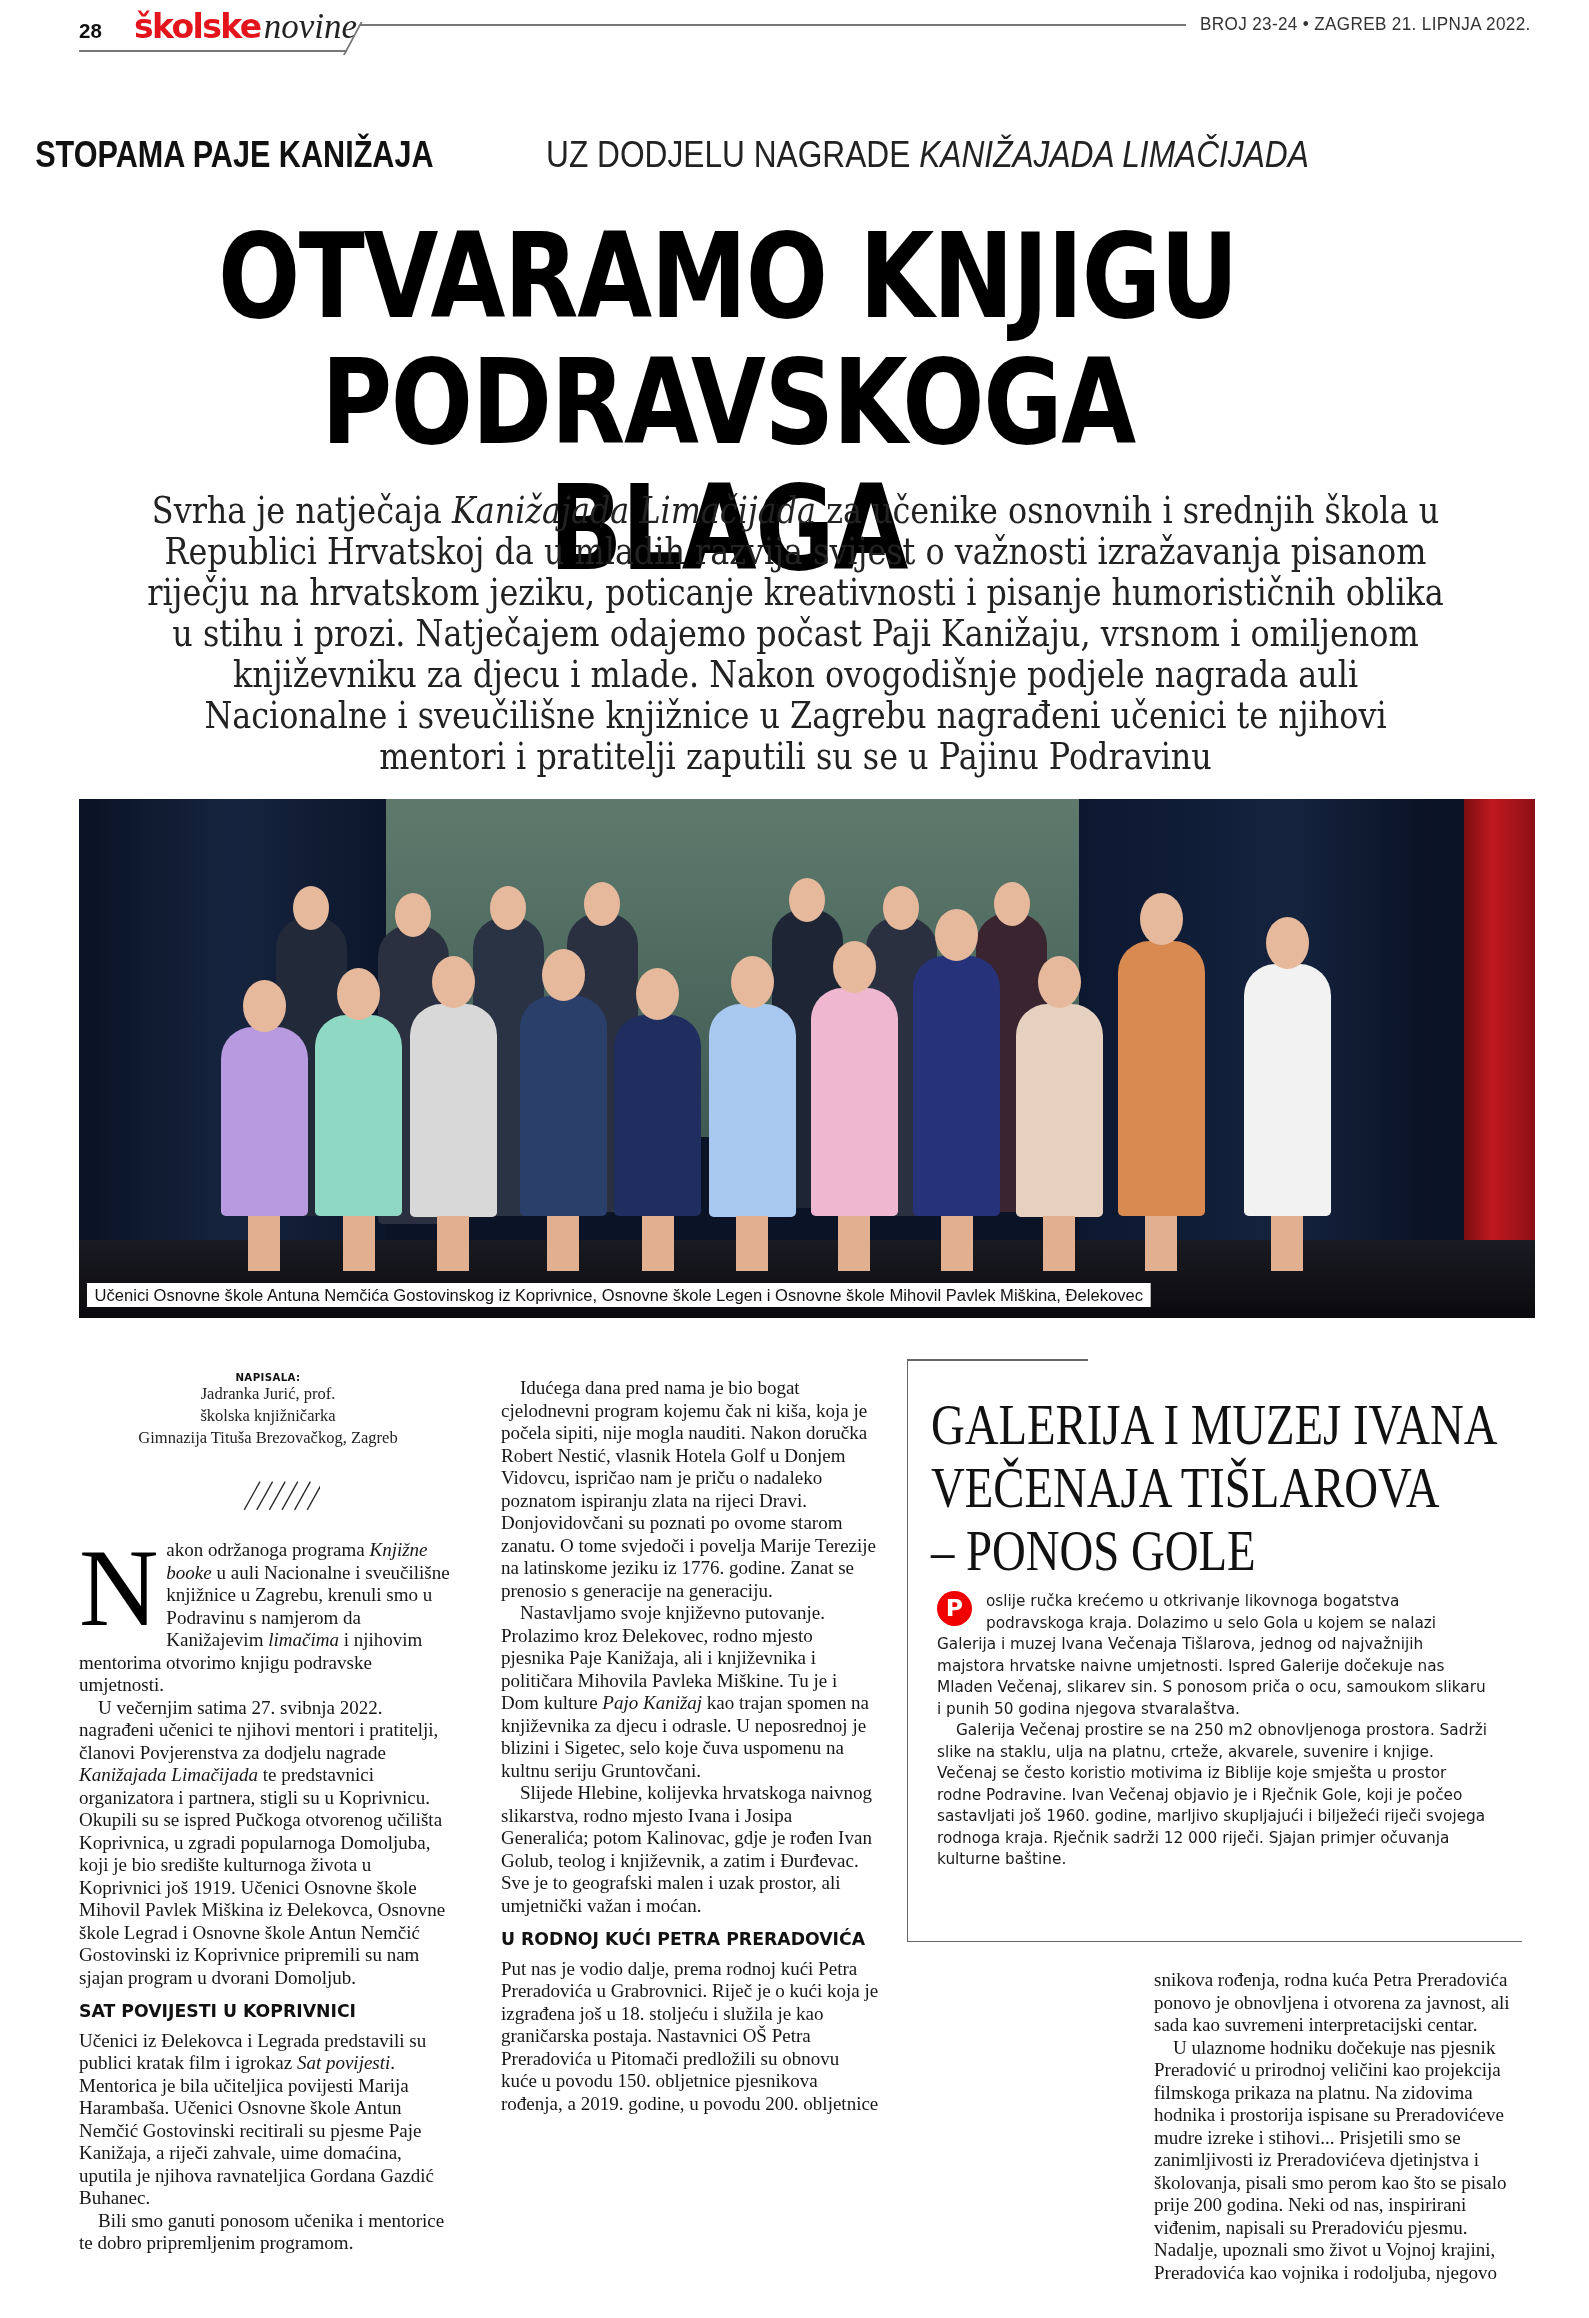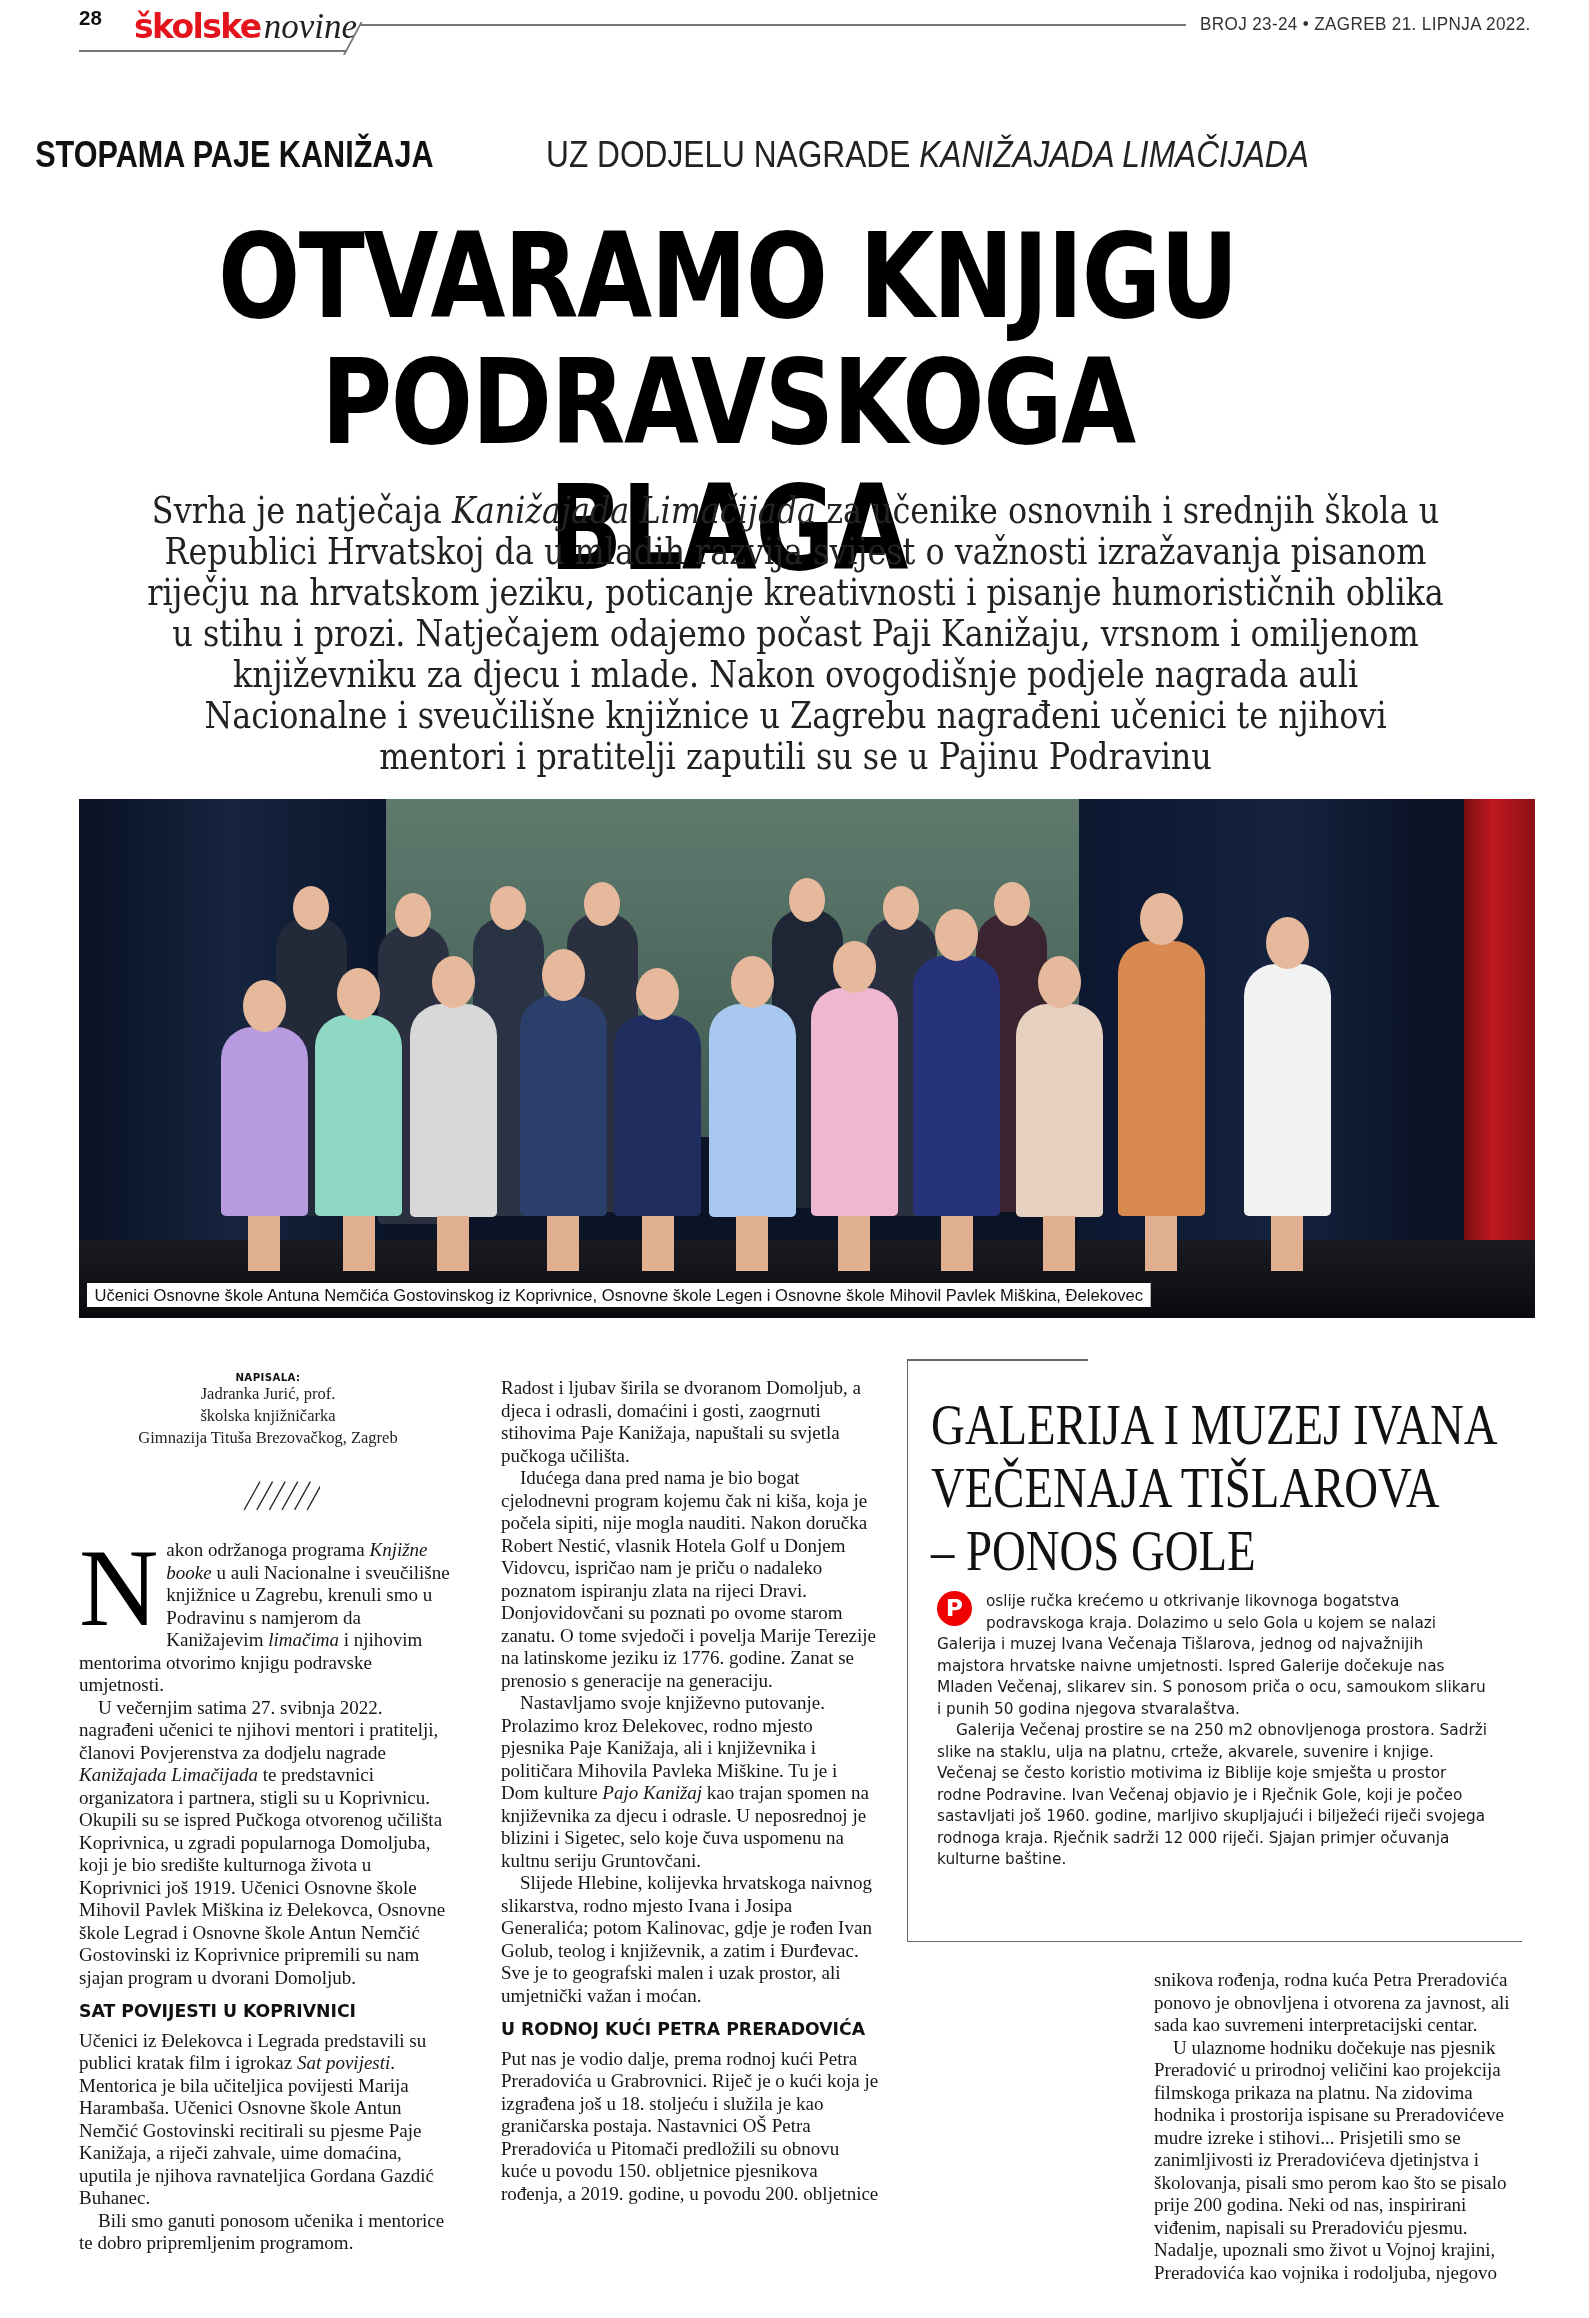--- a/index.html
+++ b/index.html
@@ -1,20 +1,20 @@
 <!DOCTYPE html>
 <html style="font-size:12.6px"><head>
 <meta charset="utf-8">
 <style>
   html, body { margin: 0; padding: 0; background: #ffffff; }
   body { width: 1589px; height: 2319px; position: relative; overflow: hidden; color: #111; }
   .abs { position: absolute; }
 
   
-  .page-num { left: 79px; top: 6px; font-family: "Liberation Sans", sans-serif; font-weight: 700; font-size: 20.5px; color: #111; }
+  .page-num { left: 79px; top: 19px; font-family: "Liberation Sans", sans-serif; font-weight: 700; font-size: 20.5px; color: #111; }
   .logo { left: 134px; top: 9.4px; font-size: 33px; line-height: 1; white-space: nowrap; }
   .logo .l1 { font-family: "DejaVu Sans", sans-serif; font-weight: 700; color: #e4141c; letter-spacing: -1.6px; }
   .logo .l2 { font-family: "Liberation Serif", serif; font-style: italic; color: #222; font-size: 35px; margin-left: 3.1px; }
   .hdr-line-left { left: 79px; top: 50px; width: 268px; height: 1.6px; background: #777; }
   .hdr-slash { left: 343px; top: 22px; width: 1.6px; height: 33px; background: #777; transform: skewX(-28deg); transform-origin: bottom; }
   .hdr-line-top { left: 360px; top: 23.6px; width: 826px; height: 2.4px; background: #777; }
   .issue { left: 1200px; top: 12.6px; font-family: "Liberation Sans", sans-serif; font-size: 19px; color: #333; letter-spacing: 0.4px; transform: scaleX(0.9); transform-origin: left; white-space: nowrap; }
 
   
   .kicker { left: 0; width: 1293px; top: 134px; text-align: center; font-family: "Liberation Sans", sans-serif; font-size: 36px; white-space: nowrap; }
@@ -170,21 +170,20 @@
 
 <div class="abs col1 body-text">
   <p><span class="dropcap">N</span><span>akon održanoga programa </span><i>Knjižne booke</i><span> u auli Nacionalne i sveučilišne knjižnice u Zagrebu, krenuli smo u Podravinu s namjerom da Kanižajevim </span><i>limačima</i><span> i njihovim mentorima otvorimo knjigu podravske umjetnosti.</span></p>
   <p class="ind"><span>U večernjim satima 27. svibnja 2022. nagrađeni učenici te njihovi mentori i pratitelji, članovi Povjerenstva za dodjelu nagrade </span><i>Kanižajada Limačijada</i><span> te predstavnici organizatora i partnera, stigli su u Koprivnicu. Okupili su se ispred Pučkoga otvorenog učilišta Koprivnica, u zgradi popularnoga Domoljuba, koji je bio središte kulturnoga života u Koprivnici još 1919. Učenici Osnovne škole Mihovil Pavlek Miškina iz Đelekovca, Osnovne škole Legrad i Osnovne škole Antun Nemčić Gostovinski iz Koprivnice pripremili su nam sjajan program u dvorani Domoljub.</span></p>
   <div class="sub-h">SAT POVIJESTI U KOPRIVNICI</div>
   <p><span>Učenici iz Đelekovca i Legrada predstavili su publici kratak film i igrokaz </span><i>Sat povijesti</i><span>. Mentorica je bila učiteljica povijesti Marija Harambaša. Učenici Osnovne škole Antun Nemčić Gostovinski recitirali su pjesme Paje Kanižaja, a riječi zahvale, uime domaćina, uputila je njihova ravnateljica Gordana Gazdić Buhanec.</span></p>
   <p class="ind">Bili smo ganuti ponosom učenika i mentorice te dobro pripremljenim programom.</p>
 </div>
 
 <div class="abs col2 body-text">
-  <p>Radost i ljubav širila se dvoranom Domoljub, a djeca i odrasli, domaćini i gosti, zaogrnuti stihovima Paje Kanižaja, napuštali su svjetla pučkoga učilišta.</p>
   <p class="ind">Idućega dana pred nama je bio bogat cjelodnevni program kojemu čak ni kiša, koja je počela sipiti, nije mogla nauditi. Nakon doručka Robert Nestić, vlasnik Hotela Golf u Donjem Vidovcu, ispričao nam je priču o nadaleko poznatom ispiranju zlata na rijeci Dravi. Donjovidovčani su poznati po ovome starom zanatu. O tome svjedoči i povelja Marije Terezije na latinskome jeziku iz 1776. godine. Zanat se prenosio s generacije na generaciju.</p>
   <p class="ind"><span>Nastavljamo svoje književno putovanje. Prolazimo kroz Đelekovec, rodno mjesto pjesnika Paje Kanižaja, ali i književnika i političara Mihovila Pavleka Miškine. Tu je i Dom kulture </span><i>Pajo Kanižaj</i><span> kao trajan spomen na književnika za djecu i odrasle. U neposrednoj je blizini i Sigetec, selo koje čuva uspomenu na kultnu seriju Gruntovčani.</span></p>
   <p class="ind">Slijede Hlebine, kolijevka hrvatskoga naivnog slikarstva, rodno mjesto Ivana i Josipa Generalića; potom Kalinovac, gdje je rođen Ivan Golub, teolog i književnik, a zatim i Đurđevac. Sve je to geografski malen i uzak prostor, ali umjetnički važan i moćan.</p>
   <div class="sub-h">U RODNOJ KUĆI PETRA PRERADOVIĆA</div>
   <p style="height:157px;overflow:hidden;">Put nas je vodio dalje, prema rodnoj kući Petra Preradovića u Grabrovnici. Riječ je o kući koja je izgrađena još u 18. stoljeću i služila je kao graničarska postaja. Nastavnici OŠ Petra Preradovića u Pitomači predložili su obnovu kuće u povodu 150. obljetnice pjesnikova rođenja, a 2019. godine, u povodu 200. obljetnice pjesnikova rođenja, rodna kuća Petra Preradovića ponovo je obnovljena i otvorena za javnost, ali sada kao suvremeni interpretacijski centar.</p>
 </div>
 
 <div class="abs box"></div>
 <div class="abs box-top-line"></div>
 <div class="abs box-title">

